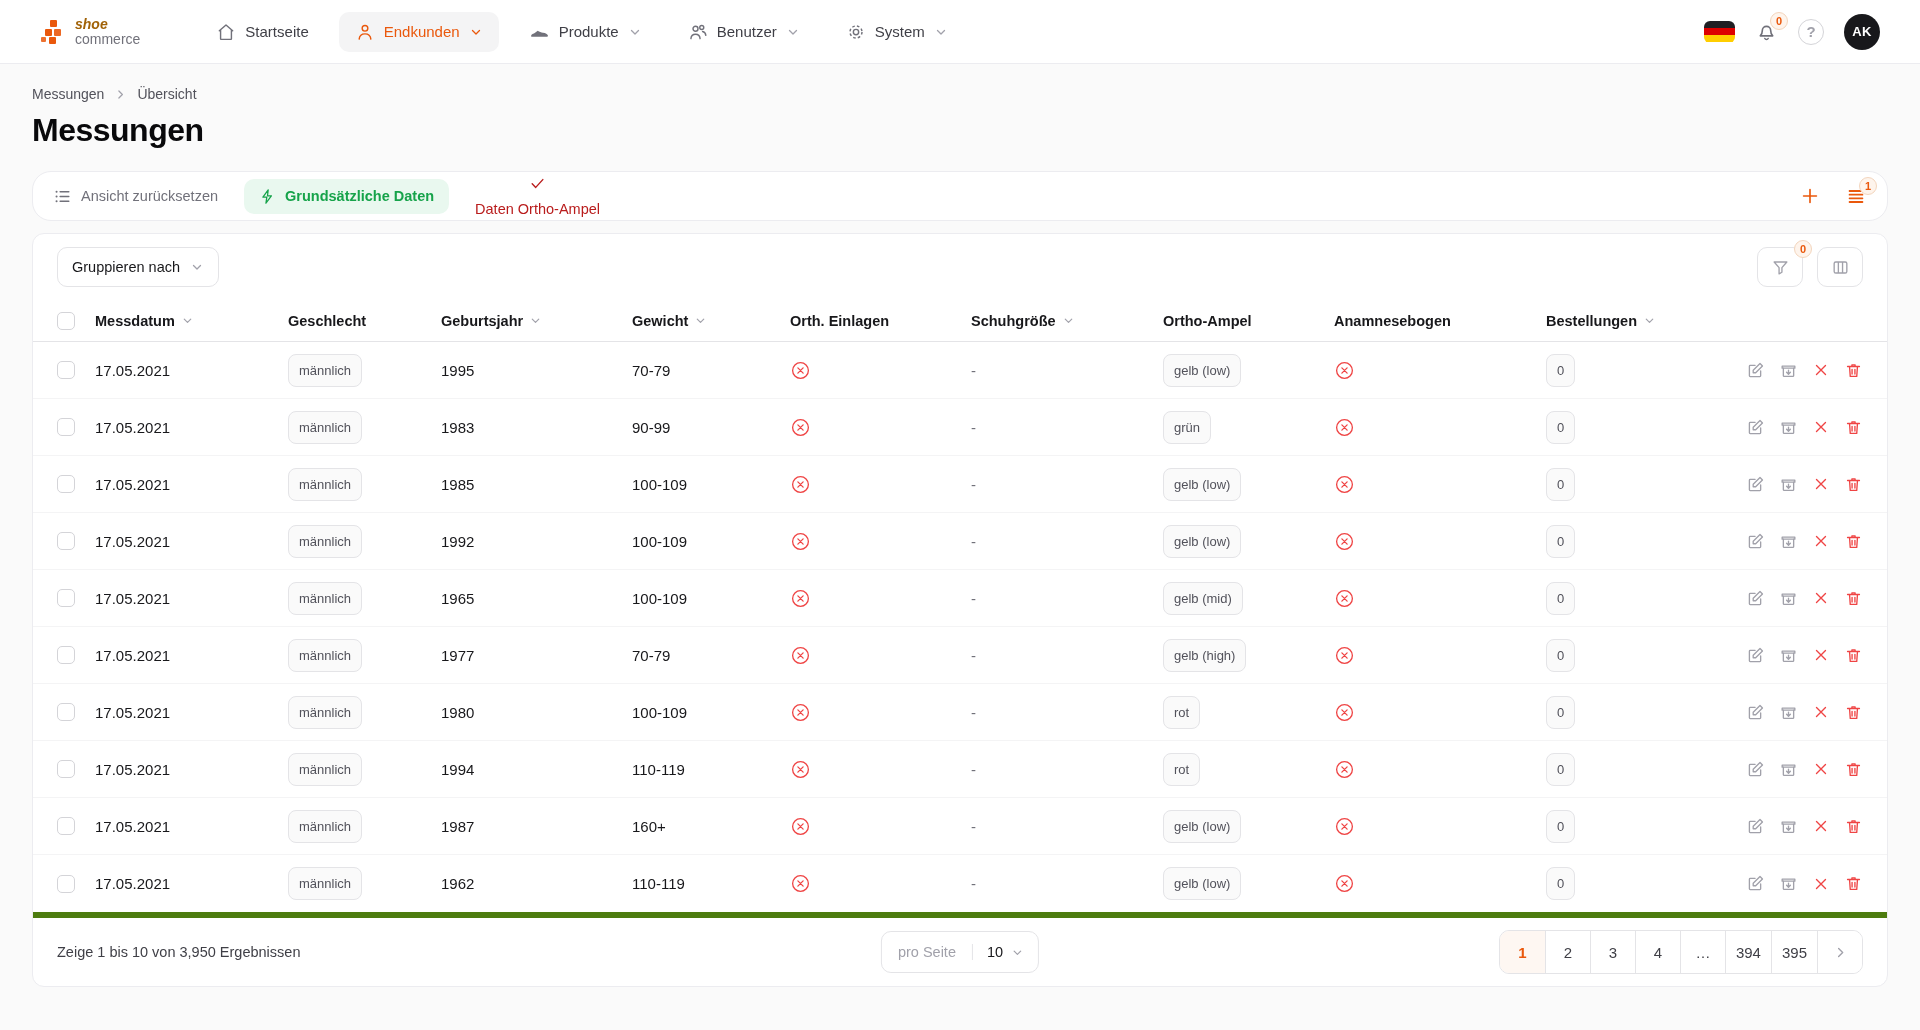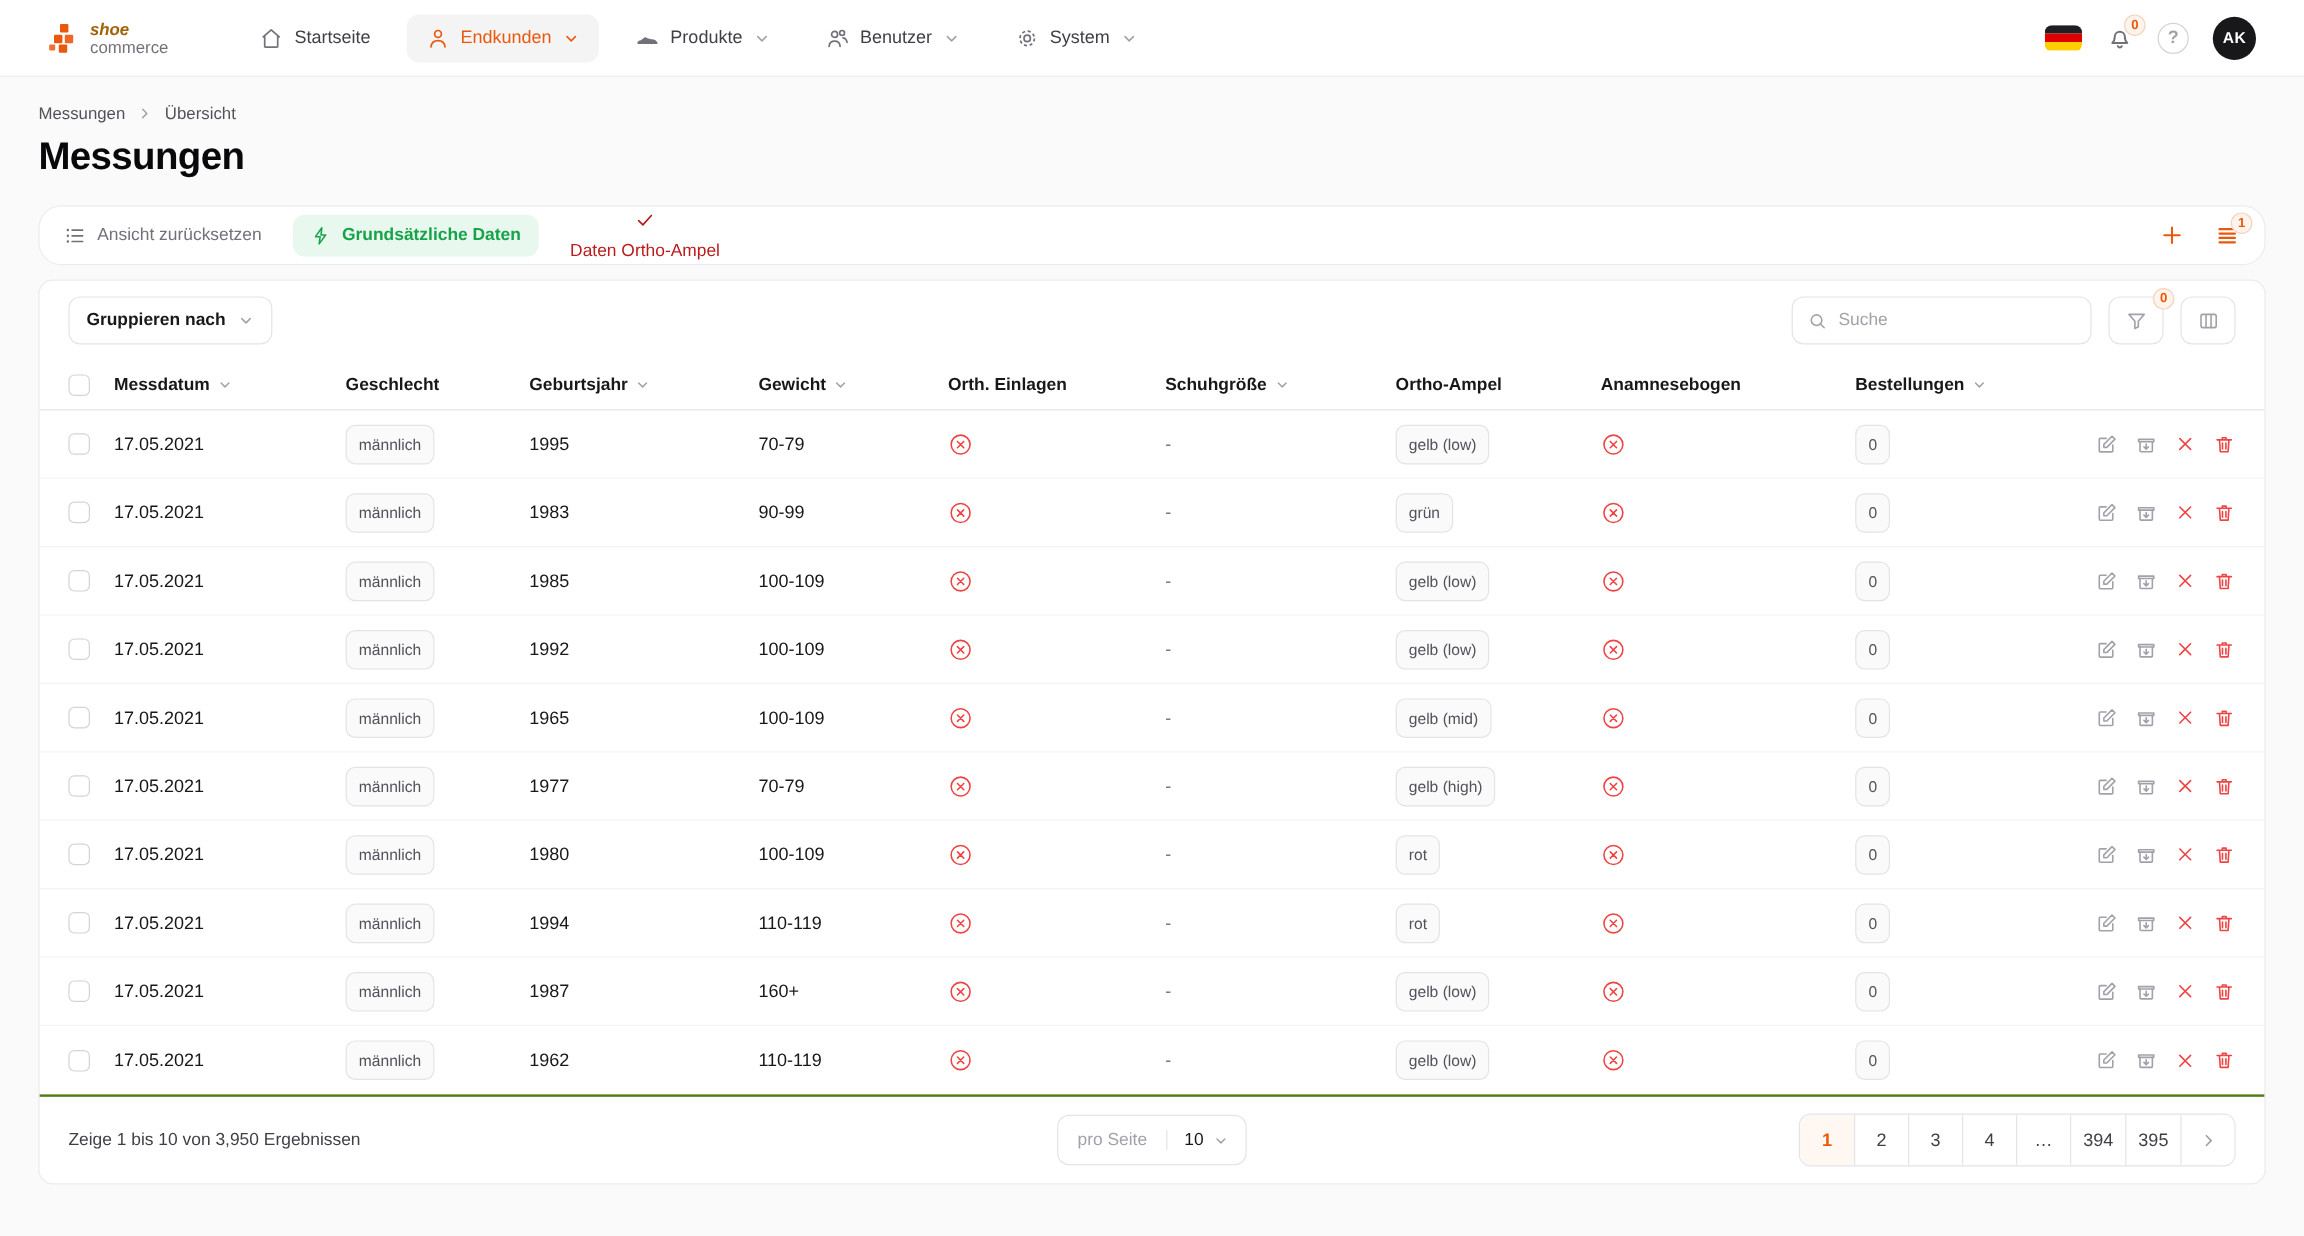--- a/index.html
+++ b/index.html
@@ -50,21 +50,21 @@
              cursor:pointer; background:none; border:none; }
   .vt-chip.green { background:#e9f8ef; color:#16a34a; font-weight:600; }
   .vt-chip.purple { color:#b91c1c; padding-left:0;flex-direction:column; }
   .vt-right { margin-left:auto; display:flex; align-items:center; gap:24px; }
   .vt-right .icon-btn { color:#ea580c; }
 
   
   .table-card { margin-top:12px; }
   .controls { display:flex; align-items:center; padding:13px 24px; }
   .group-btn { display:flex; align-items:center; gap:10px; border:1px solid #e4e4e7; background:#fff;
-               border-radius:10px; padding:0 14px; height:40px; font-size:14.5px; color:#18181b; cursor:pointer;font-weight:bold; }
+               border-radius:10px; padding:0 14px; height:40px; font-size:14.5px; color:#18181b; cursor:pointer; }
   .controls-right { margin-left:auto; display:flex; align-items:center; gap:14px; }
   .search-box { display:flex; align-items:center; gap:9px; width:250px; height:40px; border:1px solid #e4e4e7;
                 border-radius:10px; padding:0 12px; color:#a1a1aa; background:#fff; }
   .search-box input { border:none; outline:none; width:100%; font-size:14.5px; font-family:inherit; color:#18181b; background:transparent; }
   .search-box input::placeholder { color:#a1a1aa; }
   .sq-btn { position:relative; width:46px; height:40px; border:1px solid #e4e4e7; border-radius:10px;
             background:#fff; color:#a1a1aa; display:flex; align-items:center; justify-content:center; cursor:pointer; }
 
   .grid { display:grid; align-items:center;
           grid-template-columns:38px 193px 153px 191px 158px 181px 192px 171px 212px 210px minmax(80px,1fr); }
@@ -76,21 +76,21 @@
   .checkbox { width:18px; height:18px; border:1.5px solid #d4d4d8; border-radius:5px; background:#fff; cursor:pointer; }
   .pill { display:inline-flex; align-items:center; background:#fafafa; border:1px solid #e4e4e7; border-radius:8px;
           padding:8px 10px; font-size:13px; color:#52525b; }
   .dash { color:#71717a; }
   .circle-x { color:#ef4444; }
   .actions { justify-content:flex-end; gap:14px; display:flex; }
   .act { background:none; border:none; cursor:pointer; padding:0; }
   .act.gray { color:#a1a1aa; } .act.red { color:#ef4444; }
 
   
-  .tfoot { position:relative; display:flex; align-items:center; padding:0 24px; height:74px; border-top:2px solid #4d7c0f; }
+  .tfoot { position:relative; display:flex; align-items:center; padding:0 24px; height:74px; border-top:6px solid #4d7c0f; }
   .results { font-size:14.5px; color:#3f3f46; }
   .per-page { position:absolute; left:50%; transform:translateX(-50%); display:flex; align-items:center;
               border:1px solid #e4e4e7; border-radius:10px; overflow:hidden; background:#fff; height:42px; }
   .pp-label { display:flex; align-items:center; padding:0 16px; color:#a1a1aa; font-size:14.5px; }
   .pp-value { display:flex; align-items:center; gap:8px; padding:0 14px; border-left:1px solid #e4e4e7;
               font-size:14.5px; color:#18181b; cursor:pointer; }
   .pagination { margin-left:auto; display:flex; border:1px solid #e4e4e7; border-radius:10px; overflow:hidden; background:#fff; }
   .pages { display:contents; }
   .pg-btn { min-width:45px; height:42px; display:flex; align-items:center; justify-content:center;
             font-size:15px; color:#3f3f46; background:#fff; border:none; border-left:1px solid #e4e4e7;
@@ -274,29 +274,20 @@
     <div class="controls">
       <button class="group-btn">
         <span>Gruppieren nach</span>
         <span class="chev">
           <svg width="14" height="14" viewBox="0 0 24 24" fill="none" stroke="currentColor" stroke-width="2.2" stroke-linecap="round" stroke-linejoin="round">
               <path d="M6 9.5l6 6 6-6"></path>
             </svg>
         </span>
       </button>
       <div class="controls-right">
-        <div class="search-box">
-          <span>
-            <svg width="17" height="17" viewBox="0 0 24 24" fill="none" stroke="currentColor" stroke-width="1.8" stroke-linecap="round">
-                <circle cx="11" cy="11" r="6.2"></circle>
-                <path d="M15.8 15.8 20 20"></path>
-              </svg>
-          </span>
-          <input type="text" placeholder="Suche" style="">
-        </div>
         <button class="sq-btn">
           <span>
             <svg width="19" height="19" viewBox="0 0 24 24" fill="none" stroke="currentColor" stroke-width="1.7" stroke-linejoin="round">
                 <path d="M4 5h16l-6.2 7.2V18l-3.6 2v-7.8z"></path>
               </svg>
           </span>
           <span class="count-badge">0</span>
         </button>
         <button class="sq-btn">
           <span>

